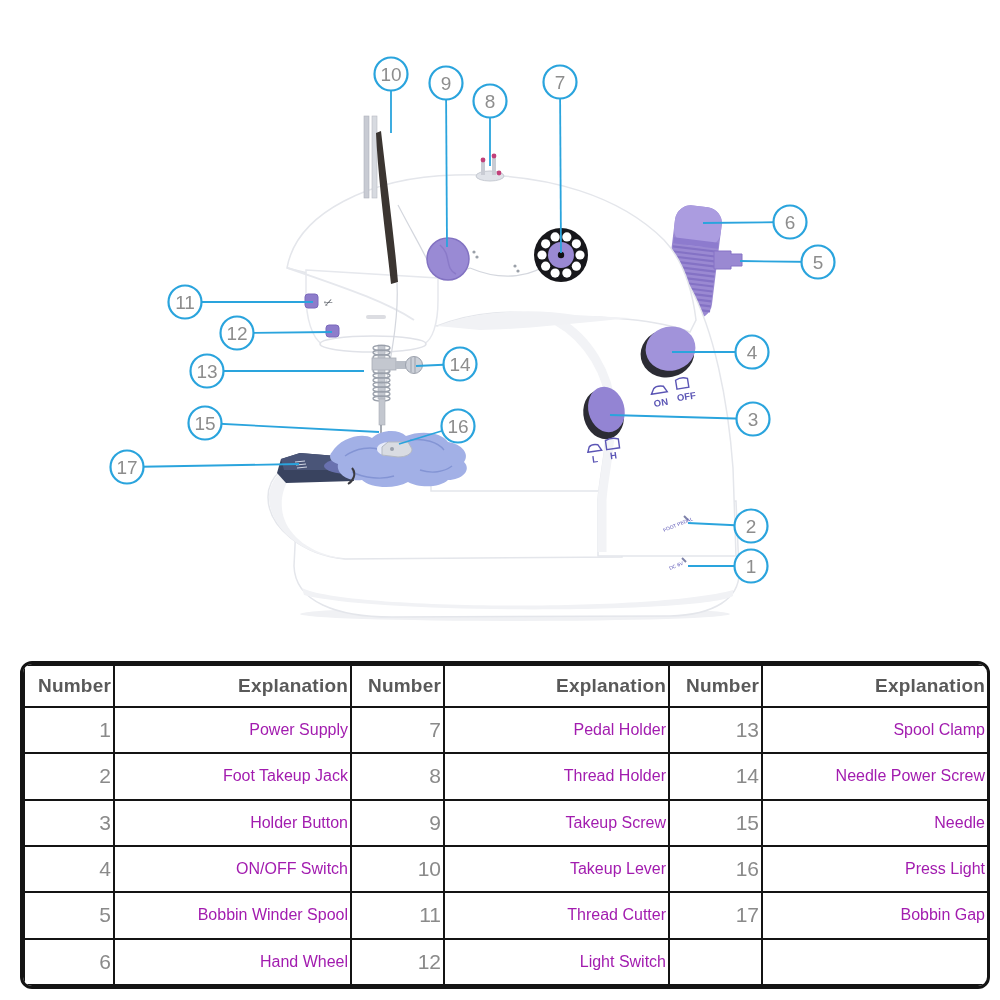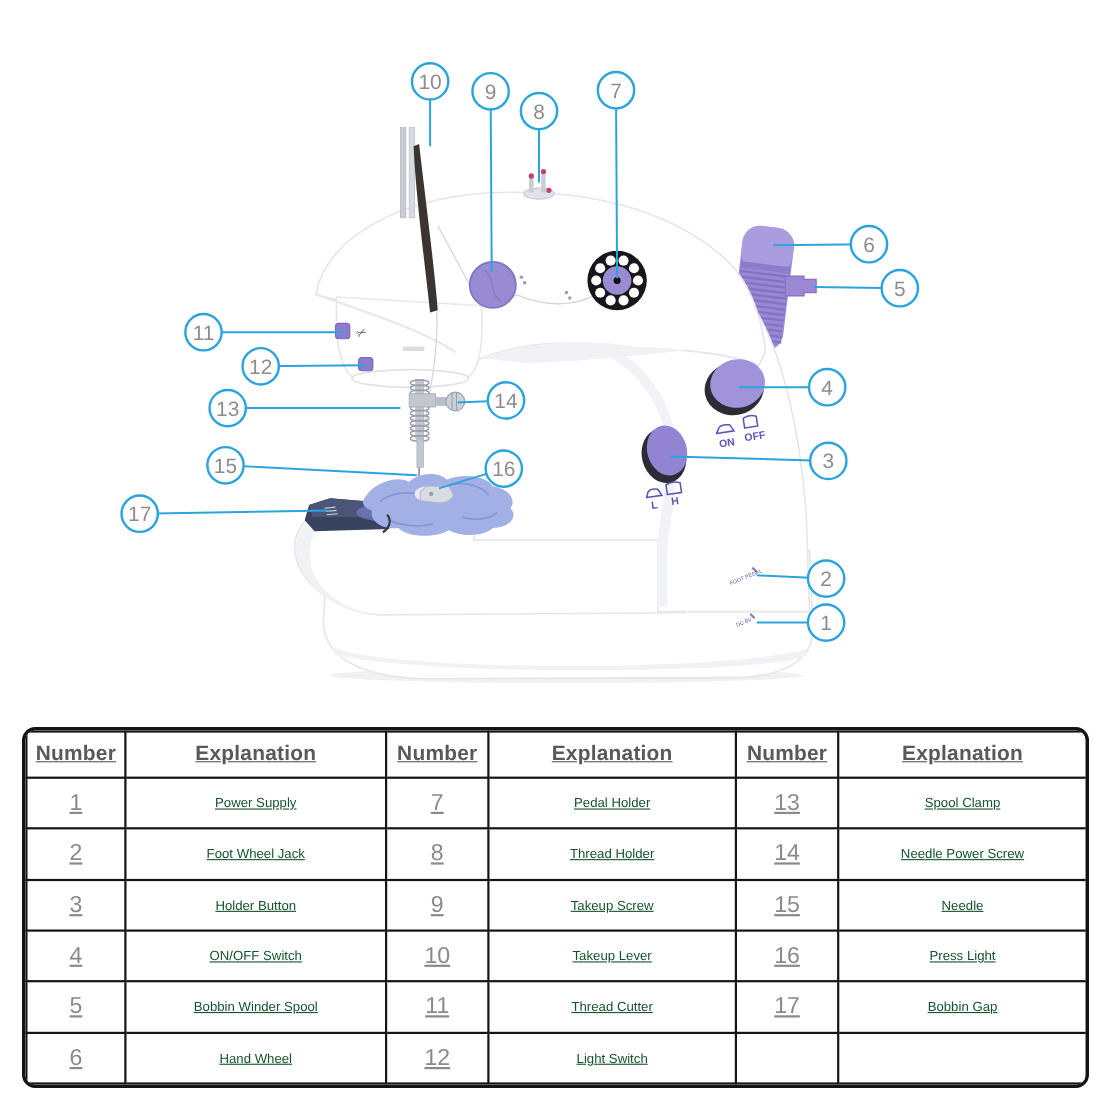--- a/index.html
+++ b/index.html
@@ -1,24 +1,24 @@
 <!DOCTYPE html>
 <html><head>
 <meta charset="utf-8">
 <style>
   html,body{margin:0;padding:0;background:#fff;}
   body{width:1000px;height:1000px;position:relative;font-family:"Liberation Sans",sans-serif;overflow:hidden;}
   #diagram-svg{position:absolute;left:0;top:0;}
   .table-wrap{position:absolute;left:20px;top:661px;width:964px;height:322px;
     border:3px solid #141414;border-radius:12px;overflow:hidden;background:#fff;}
   table.parts{border-collapse:collapse;width:100%;height:100%;table-layout:fixed;}
-  table.parts th,table.parts td{border:2px solid #141414;text-align:center;vertical-align:middle;padding:0 2px;overflow:hidden;text-decoration:underline;}
+  table.parts th,table.parts td{border:2px solid #141414;text-align:right;vertical-align:middle;padding:0 2px;overflow:hidden;}
   table.parts th{font-size:19px;font-weight:bold;color:#595959;height:40px;letter-spacing:.2px;}
   table.parts td.num{font-size:21px;color:#8a8a8a;}
-  table.parts td.exp{font-size:12px;color:#14532d;}
+  table.parts td.exp{font-size:16px;color:#a21caf;}
 </style>
 </head>
 <body>
 
 <svg id="diagram-svg" width="1000" height="656" viewBox="0 0 1000 656" xmlns="http://www.w3.org/2000/svg">
 
   <g>
 
     <ellipse cx="515" cy="614" rx="215" ry="7" fill="#f0f1f4"></ellipse>
 
@@ -314,21 +314,21 @@
         <tr>
           <td class="num">1</td>
           <td class="exp">Power Supply</td>
           <td class="num">7</td>
           <td class="exp">Pedal Holder</td>
           <td class="num">13</td>
           <td class="exp">Spool Clamp</td>
         </tr>
         <tr>
           <td class="num">2</td>
-          <td class="exp">Foot Wheel Jack</td>
+          <td class="exp">Foot Takeup Jack</td>
           <td class="num">8</td>
           <td class="exp">Thread Holder</td>
           <td class="num">14</td>
           <td class="exp">Needle Power Screw</td>
         </tr>
         <tr>
           <td class="num">3</td>
           <td class="exp">Holder Button</td>
           <td class="num">9</td>
           <td class="exp">Takeup Screw</td>

